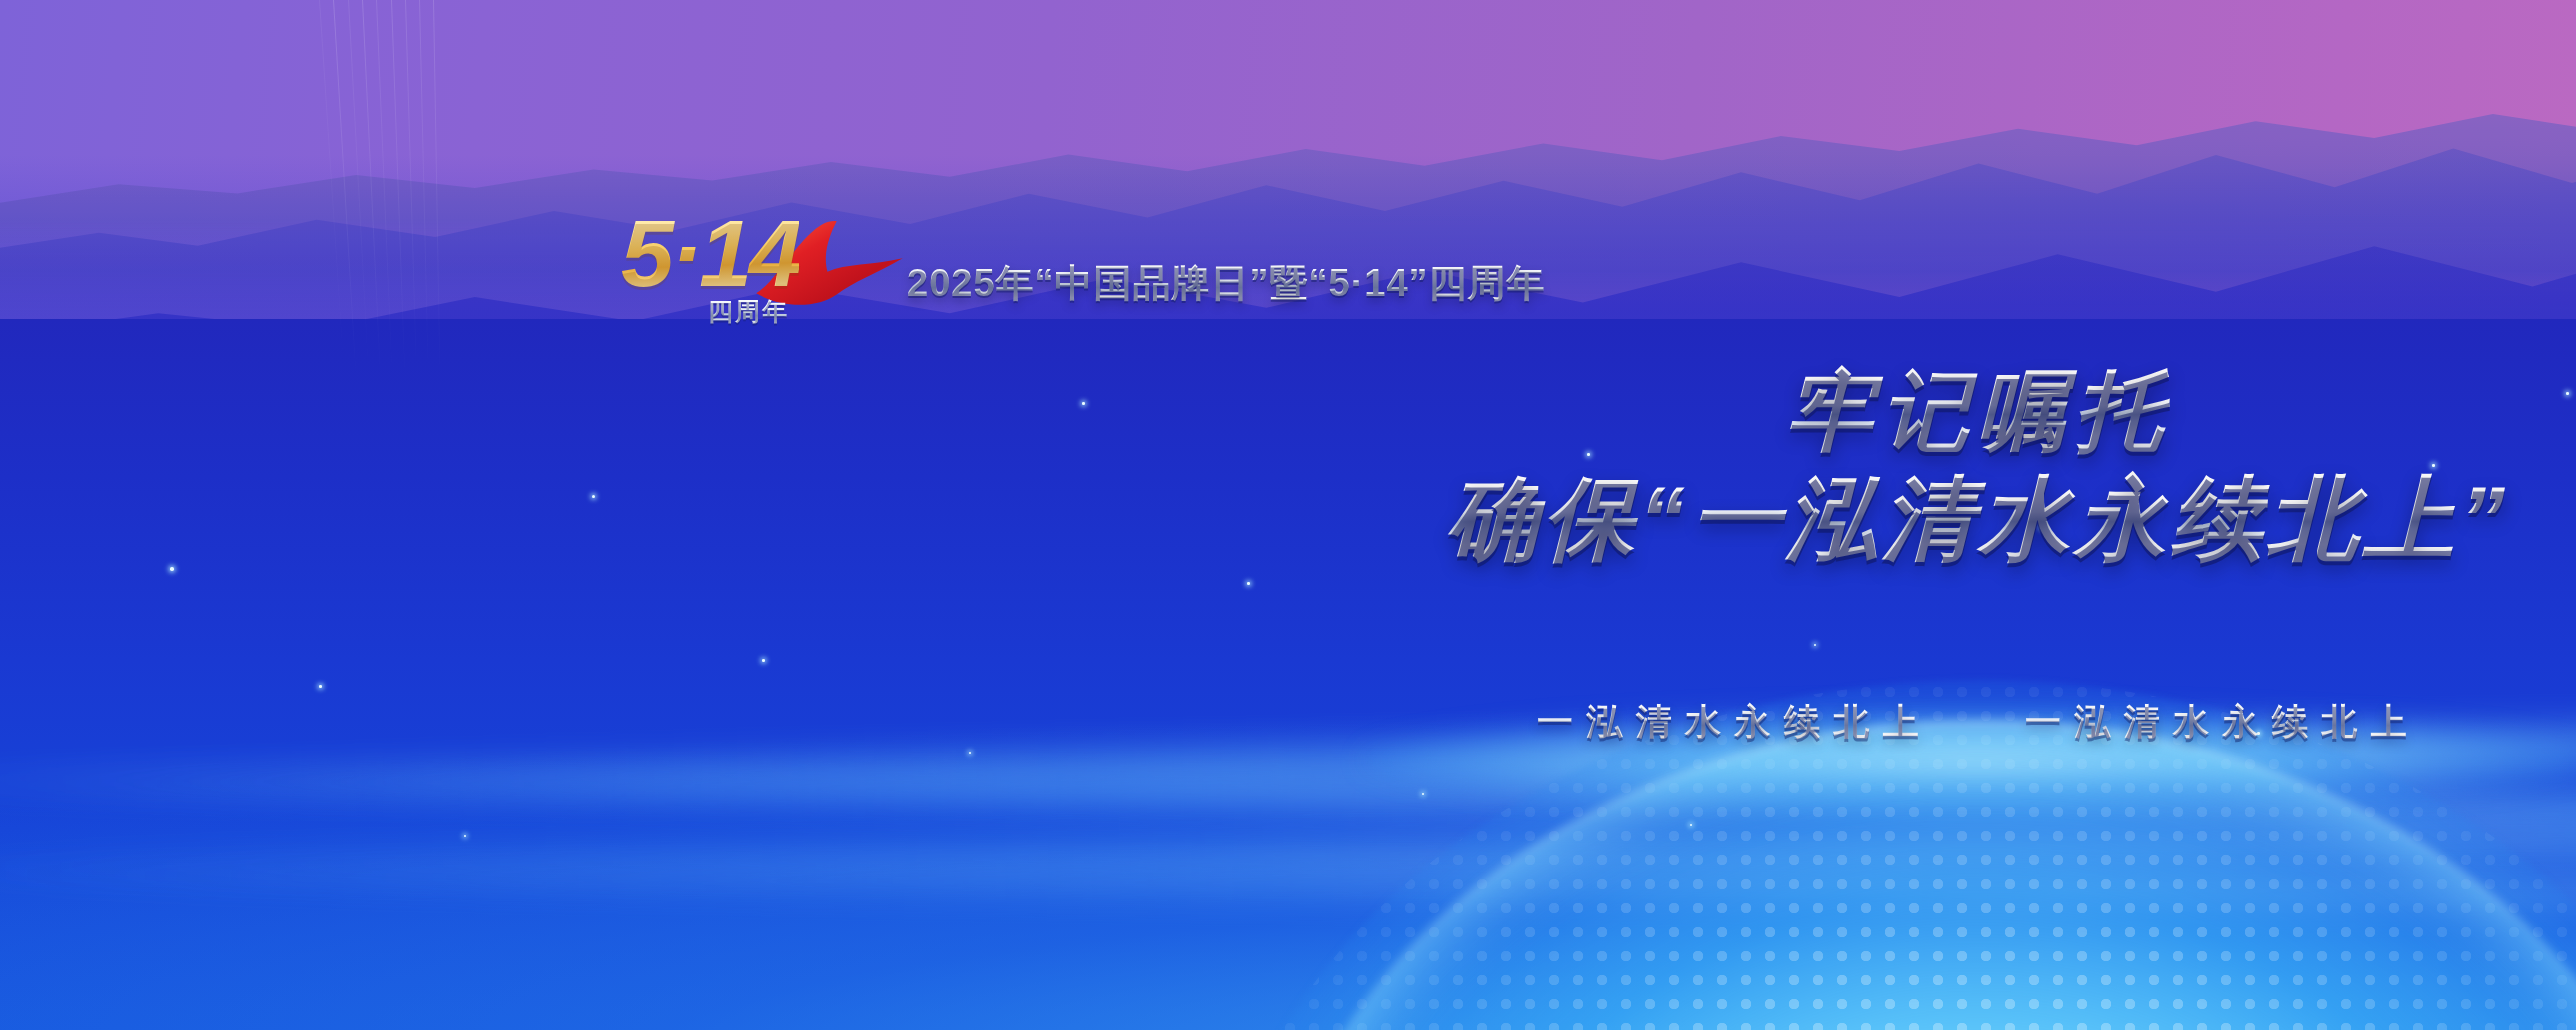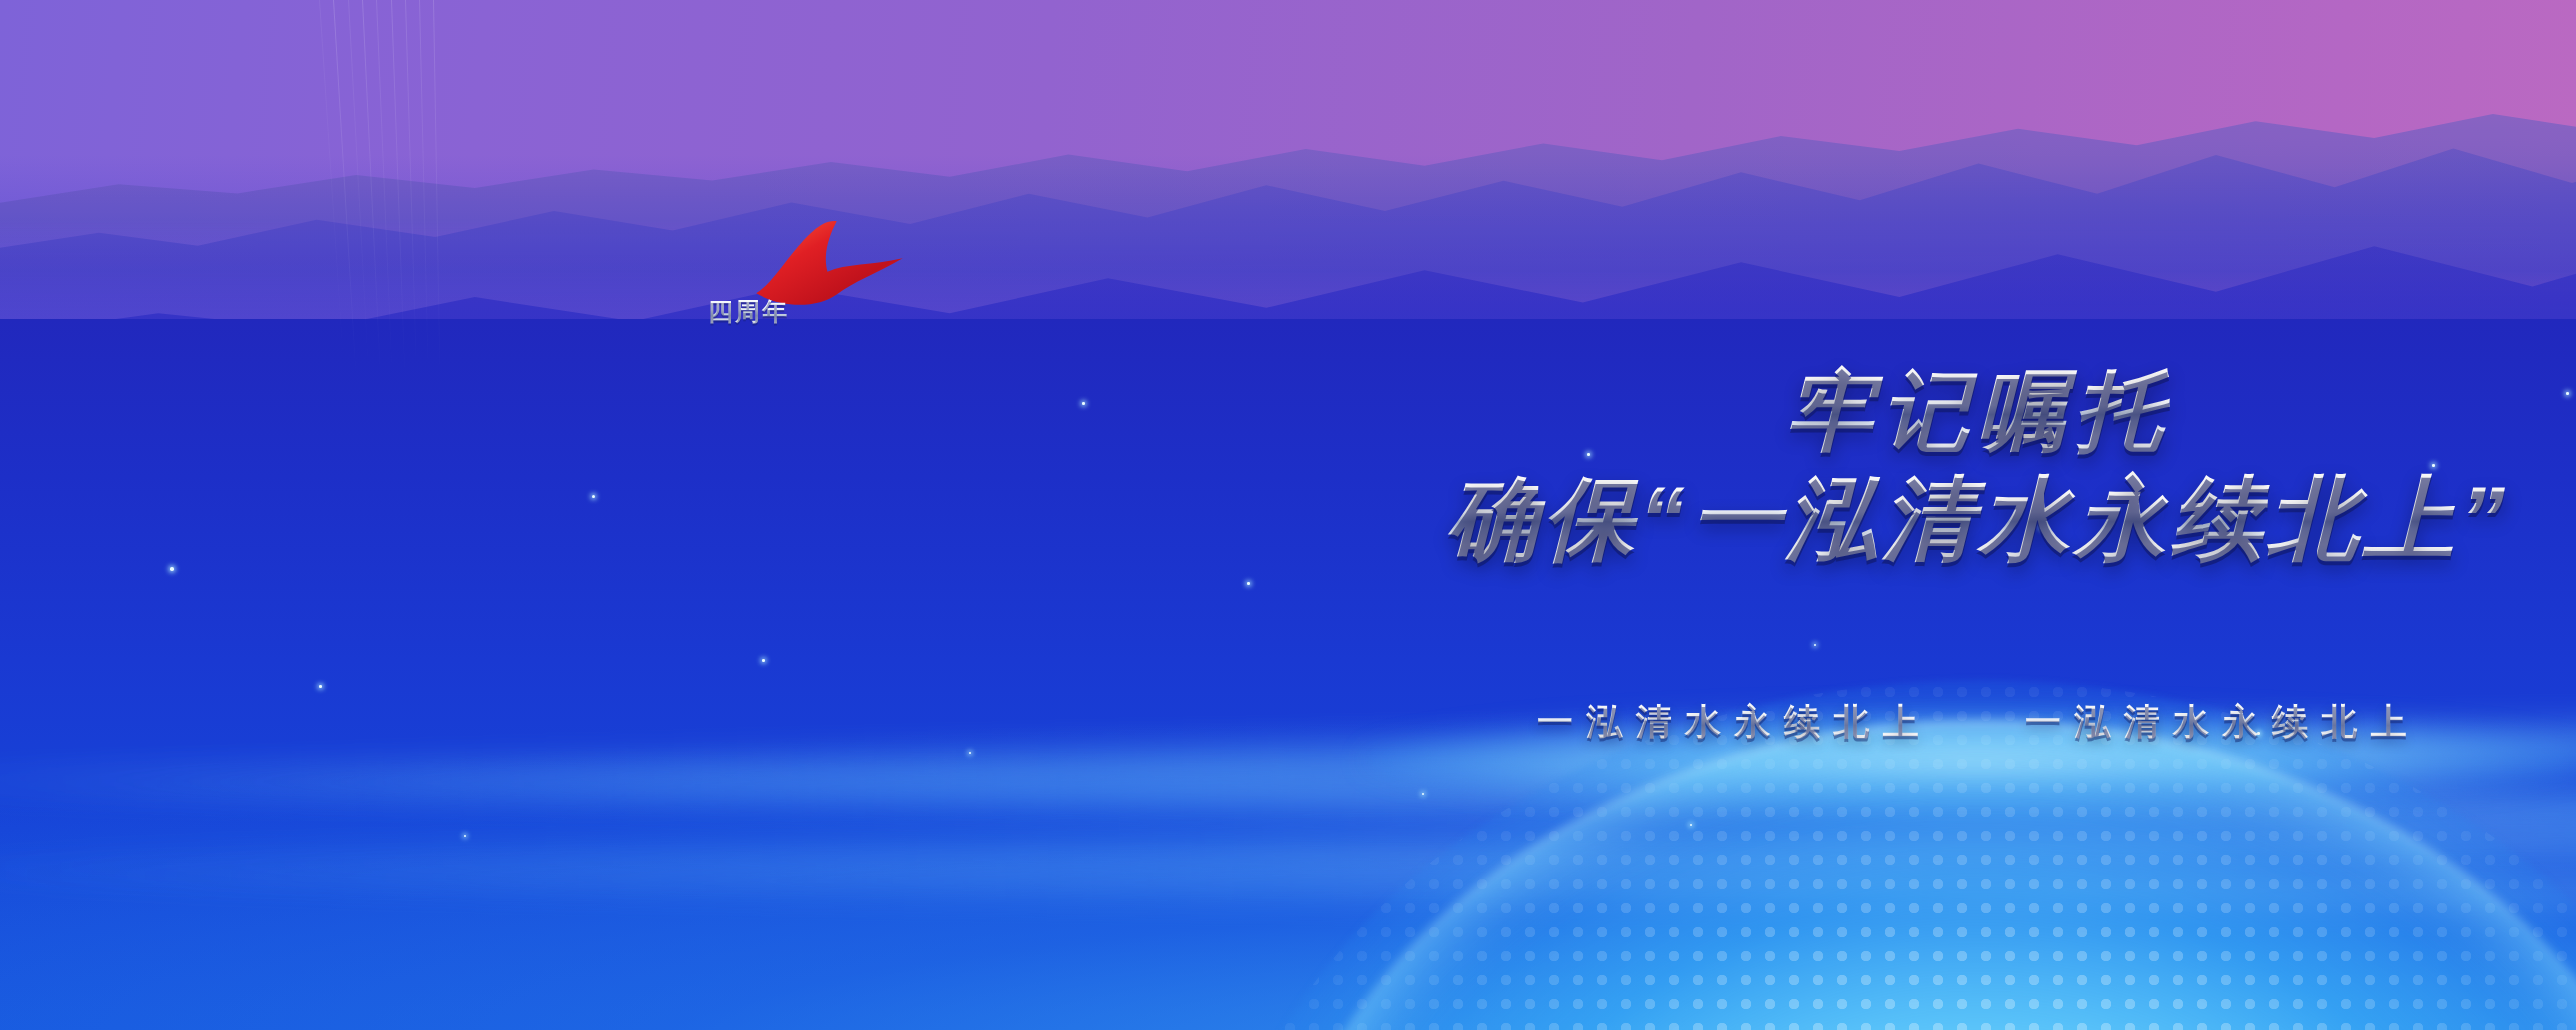--- a/index.html
+++ b/index.html
@@ -265,23 +265,25 @@
           <linearGradient id="rg" x1="0" y1="0" x2="1" y2="1">
             <stop offset="0%" stop-color="#ff5a3c"></stop>
             <stop offset="35%" stop-color="#e01f24"></stop>
             <stop offset="70%" stop-color="#c1121c"></stop>
             <stop offset="100%" stop-color="#e8342c"></stop>
           </linearGradient>
         </defs>
         <path d="M12,150 C40,132 62,96 86,68 C110,40 138,6 168,10 C150,44 142,78 150,108
                  C186,92 236,96 296,82 C244,112 200,128 168,152 C132,178 64,180 12,150 Z" fill="url(#rg)"></path>
       </svg>
+      <div class="num514">5·14</div>
       <div class="anniv">四周年</div>
     </div>
 
+    <div class="dateline">2025年“中国品牌日”暨“5·14”四周年</div>
 
     <div class="headline">
       <div class="hl hl1">牢记嘱托</div>
       <div class="hl hl2">确保“一泓清水永续北上”</div>
     </div>
 
     <div class="subtitle">
       <span>一泓清水永续北上</span>
       <span class="sub-gap"></span>
       <span>一泓清水永续北上</span>

